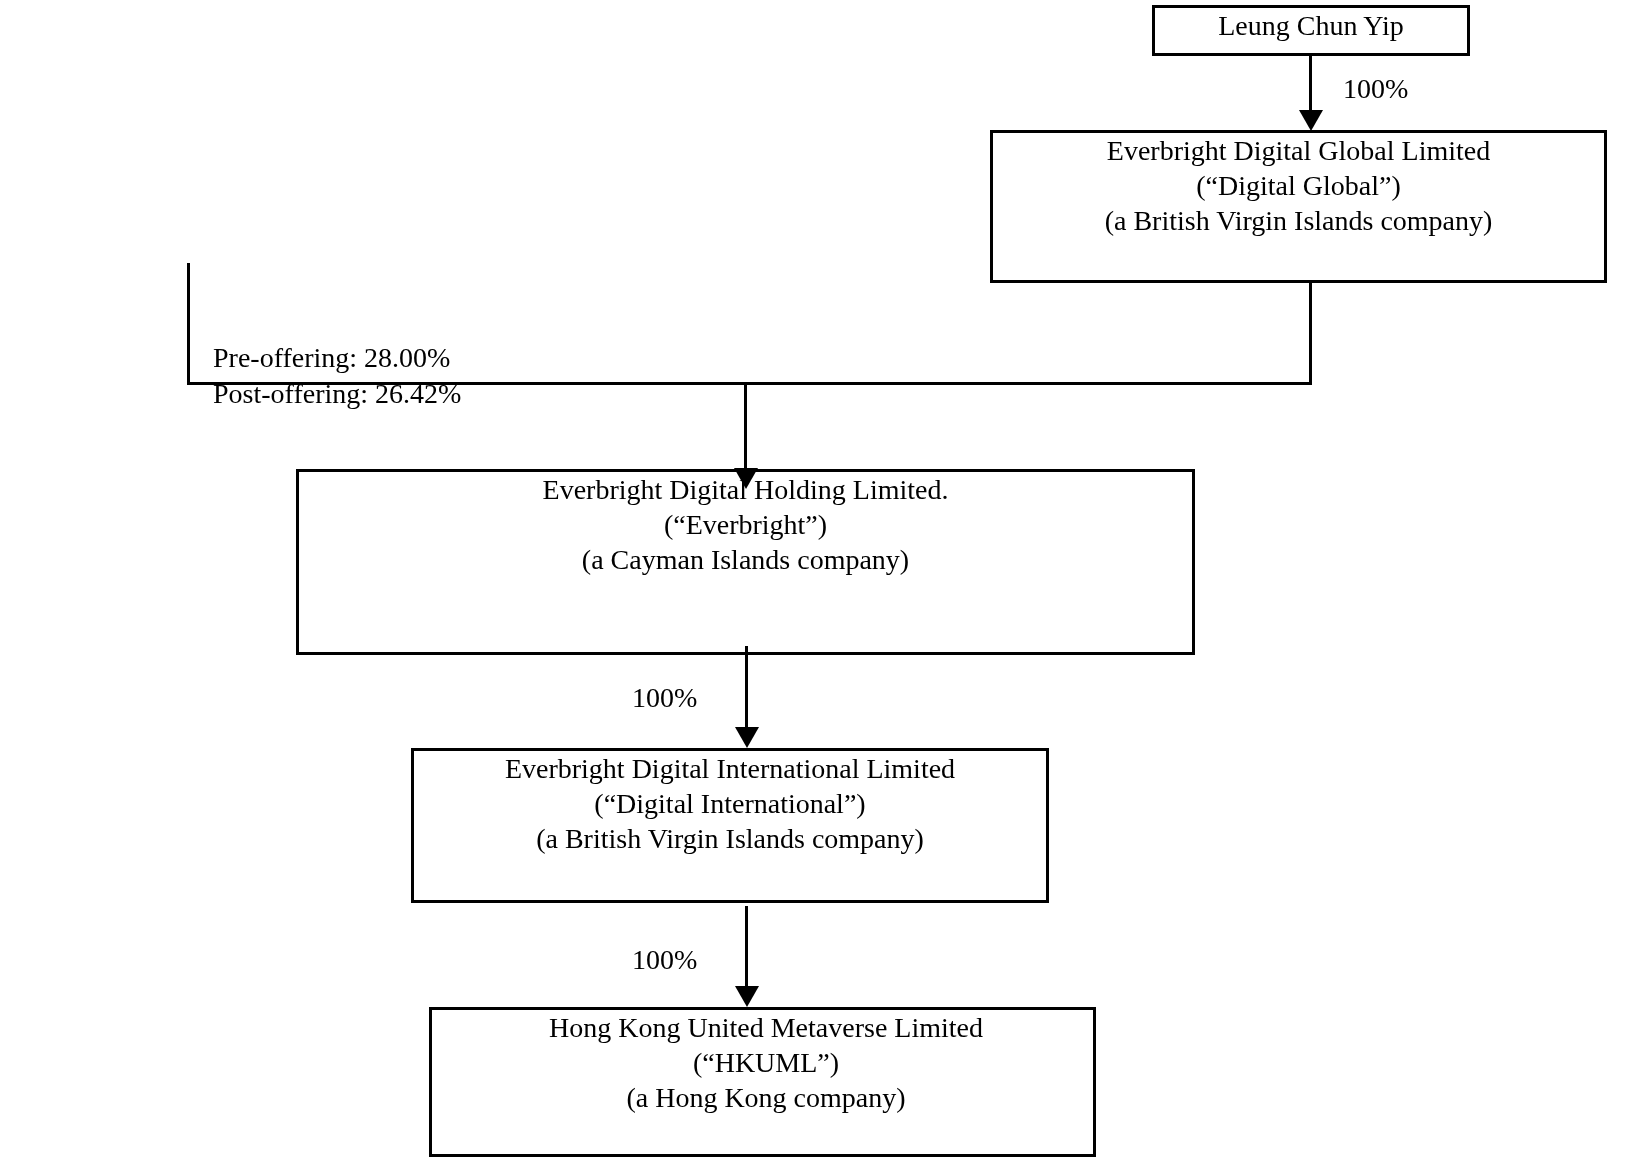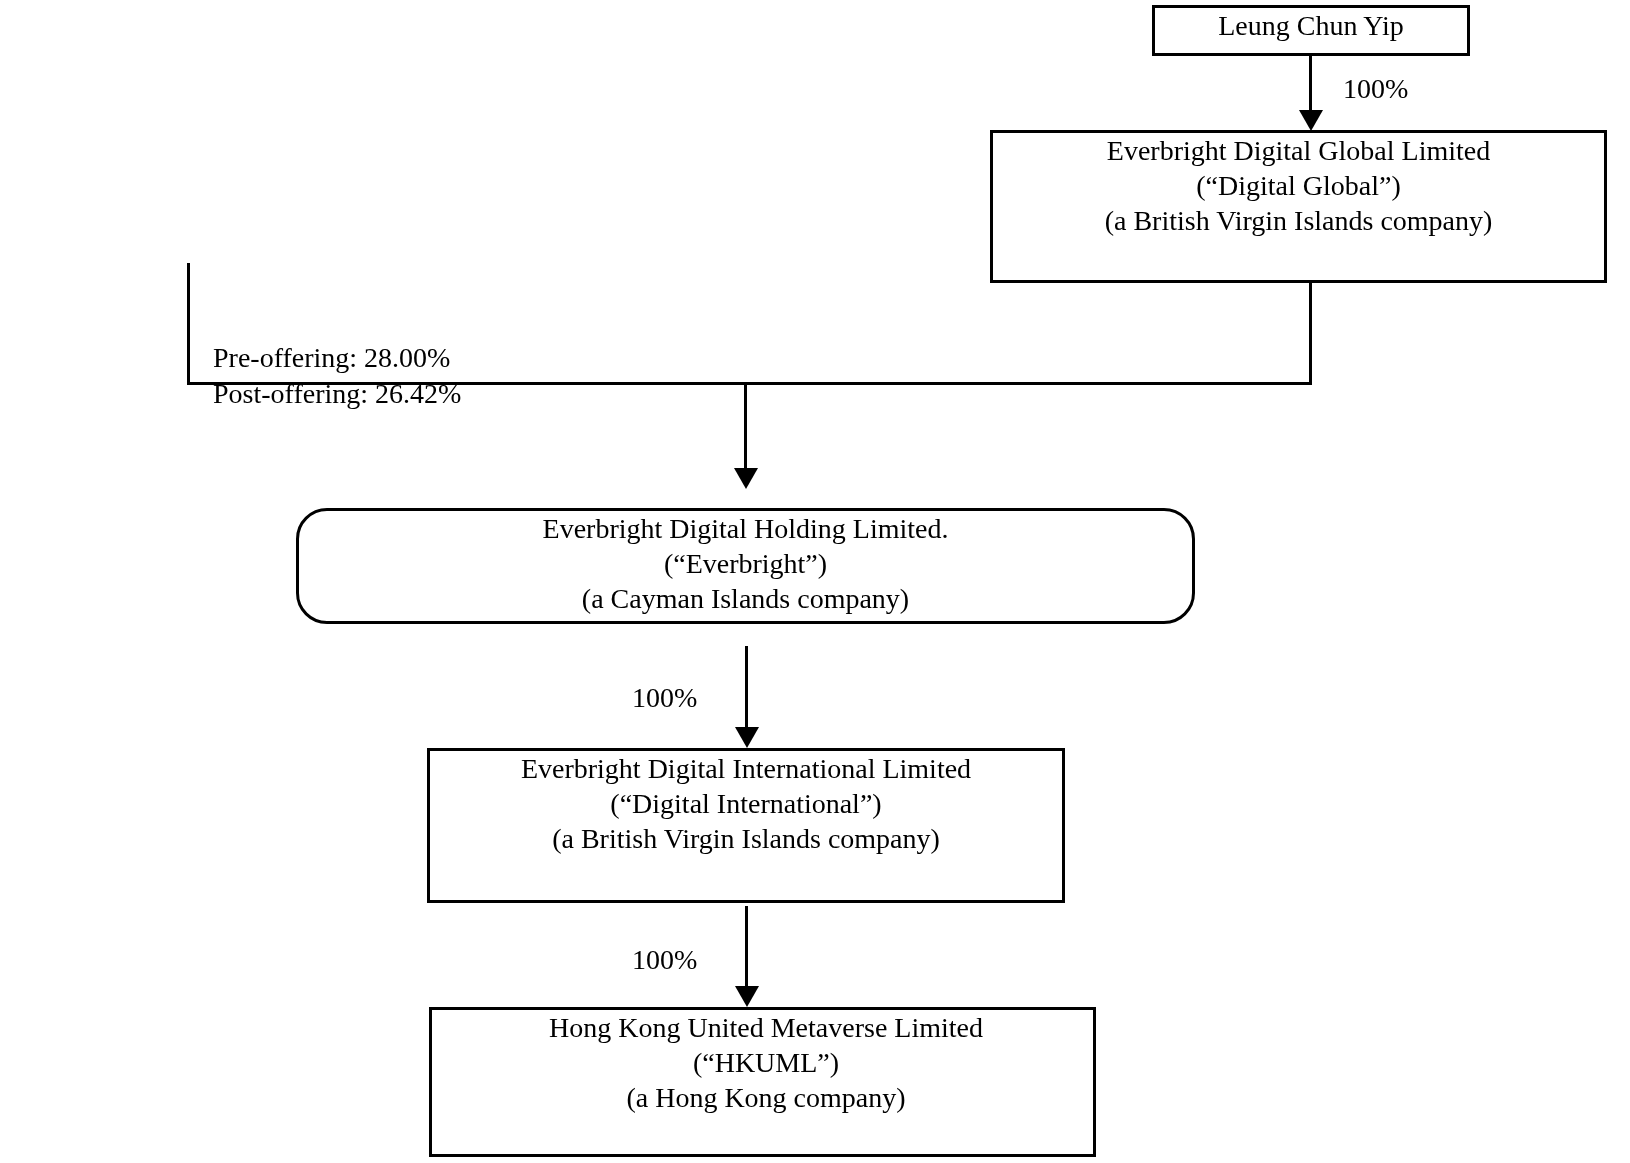--- a/index.html
+++ b/index.html
@@ -46,22 +46,22 @@
     position: absolute;
     font-size: 28px;
     line-height: 36px;
     white-space: nowrap;
   }
 
   
   #node-leung         { left: 1152px; top: 5px;    width: 318px; height: 51px; }
   #node-global        { left: 990px;  top: 130px;  width: 617px; height: 153px; }
   #node-minority      { left: 2px;    top: 210px;  width: 402px; height: 53px; }
-  #node-everbright    { left: 296px;  top: 508px;  width: 899px; height: 116px; border-radius: 31px; }
-  #node-international { left: 427px;  top: 748px;  width: 638px; height: 155px; }
+  #node-everbright    { left: 296px;  top: 469px;  width: 899px; height: 186px; }
+  #node-international { left: 411px;  top: 748px;  width: 638px; height: 155px; }
   #node-hkuml         { left: 429px;  top: 1007px; width: 667px; height: 150px; padding-left: 7px; }
 
   
   #stem-leung   { left: 1309px; top: 56px;  width: 3px;    height: 56px; }
   #head-leung   { left: 1299px; top: 110px; }
   #stem-right   { left: 1309px; top: 283px; width: 3px;    height: 102px; }
   #stem-left    { left: 187px;  top: 263px; width: 3px;    height: 122px; }
   #h-connector  { left: 187px;  top: 382px; width: 1125px; height: 3px; }
   #stem-center  { left: 744px;  top: 385px; width: 3px;    height: 85px; }
   #head-center  { left: 734px;  top: 468px; }

